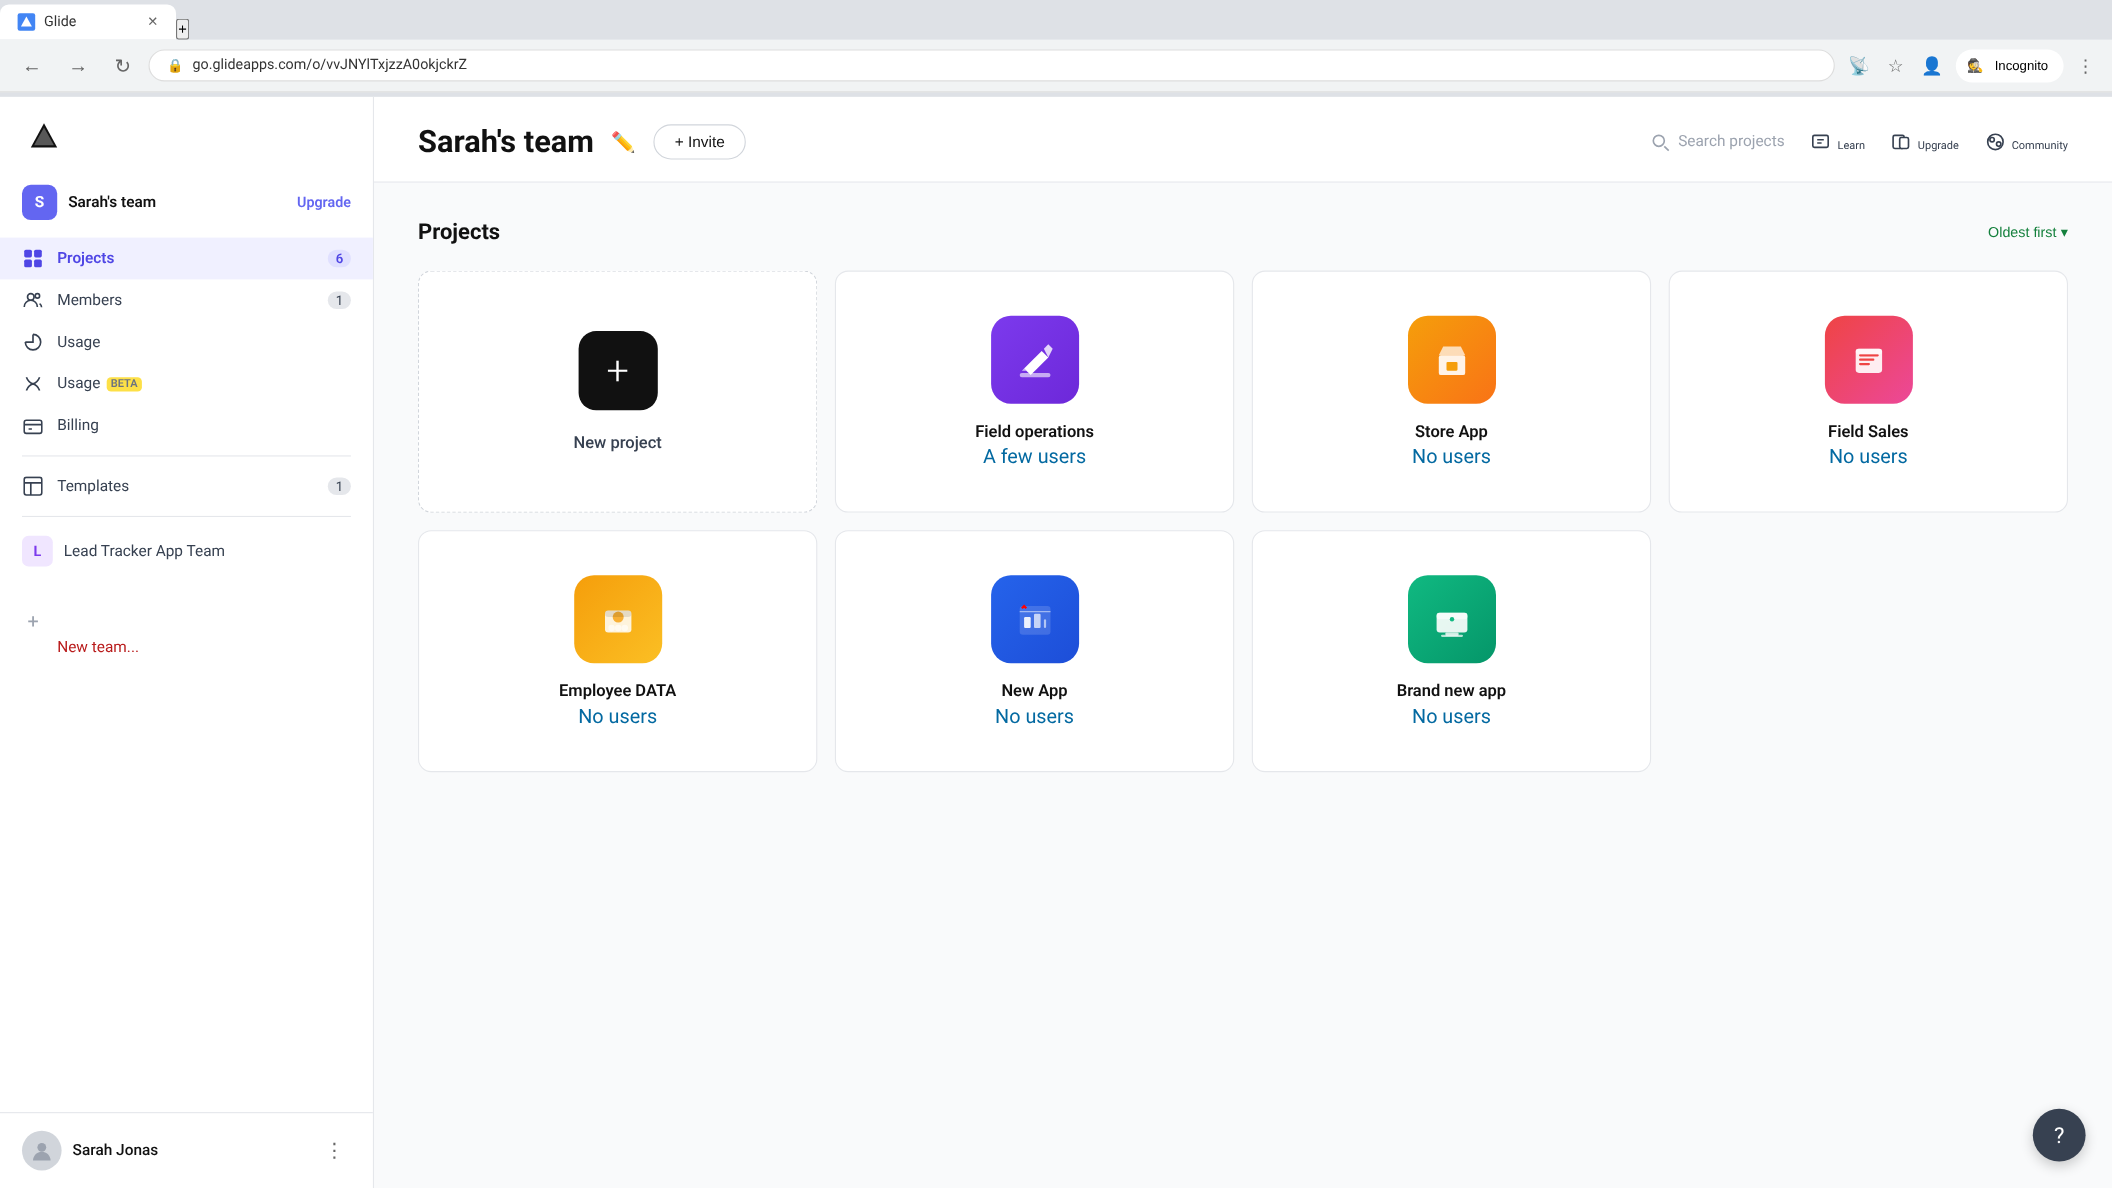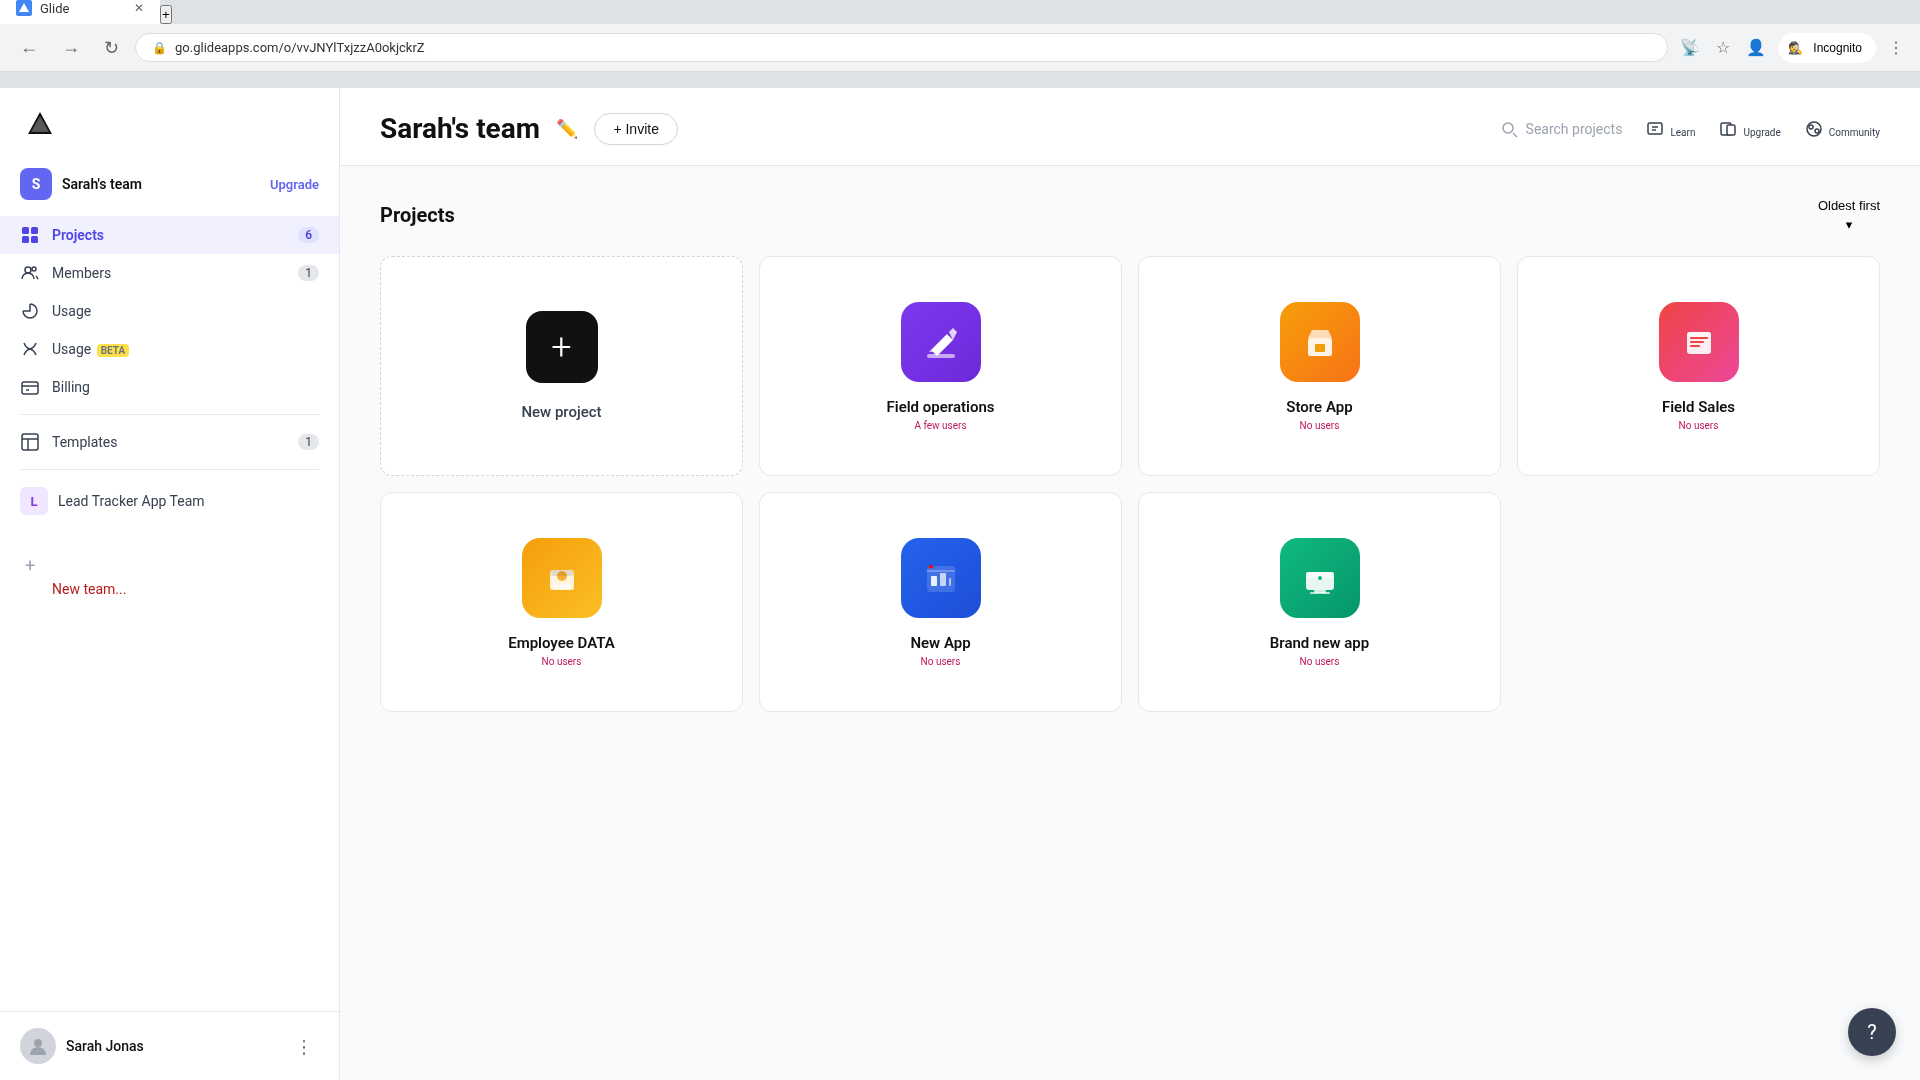--- a/index.html
+++ b/index.html
@@ -1,20 +1,20 @@
 <!DOCTYPE html>
 <html><head>
   <meta charset="utf-8">
   <style>
     * { box-sizing: border-box; margin: 0; padding: 0; }
     body { font-family: -apple-system, BlinkMacSystemFont, 'Segoe UI', Roboto, sans-serif; background: #f5f5f5; display: flex; flex-direction: column; height: 100vh; overflow: hidden; }
 
     
     .browser-chrome { background: #dee1e6; height: 88px; flex-shrink: 0; }
-    .browser-tabs { display: flex; align-items: flex-end; padding: 8px 0 0 0; height: 24px; }
+    .browser-tabs { display: flex; align-items: flex-end; padding: 8px 0 0 0; height: 36px; }
     .browser-tab { background: #fff; border-radius: 8px 8px 0 0; padding: 0 16px; height: 32px; display: flex; align-items: center; gap: 8px; font-size: 13px; color: #333; min-width: 160px; }
     .browser-tab .tab-favicon { width: 16px; height: 16px; background: #4285f4; border-radius: 2px; display: flex; align-items: center; justify-content: center; }
     .browser-tab .tab-close { margin-left: auto; cursor: pointer; color: #666; font-size: 12px; }
     .browser-toolbar { background: #f1f3f4; height: 48px; display: flex; align-items: center; padding: 0 12px; gap: 8px; border-bottom: 1px solid #ddd; }
     .nav-btn { background: none; border: none; cursor: pointer; color: #666; font-size: 18px; padding: 4px 8px; border-radius: 4px; }
     .address-bar { flex: 1; background: #fff; border: 1px solid #ddd; border-radius: 20px; padding: 6px 16px; font-size: 13px; color: #333; display: flex; align-items: center; gap: 8px; }
     .address-bar .lock-icon { color: #555; font-size: 12px; }
     .toolbar-right { display: flex; align-items: center; gap: 8px; color: #666; font-size: 16px; }
     .toolbar-right span { cursor: pointer; padding: 4px; border-radius: 4px; }
     .incognito-btn { background: #fff; border: none; border-radius: 16px; padding: 4px 10px; font-size: 12px; cursor: pointer; display: flex; align-items: center; gap: 6px; }
@@ -53,32 +53,32 @@
     .invite-btn { background: #fff; border: 1.5px solid #d1d5db; border-radius: 20px; padding: 7px 18px; font-size: 14px; font-weight: 500; cursor: pointer; display: flex; align-items: center; gap: 6px; color: #111; }
     .header-right { margin-left: auto; display: flex; align-items: center; gap: 24px; }
     .header-action { display: flex; align-items: flex-end; gap: 6px; color: #374151; font-size: 10px; cursor: pointer; }
     .header-action svg { width: 18px; height: 18px; }
     .search-bar { display: flex; align-items: center; gap: 8px; color: #9ca3af; font-size: 14px; cursor: pointer; }
 
     
     .projects-section { padding: 32px 40px; }
     .projects-header { display: flex; align-items: center; margin-bottom: 24px; }
     .projects-title { font-size: 20px; font-weight: 700; color: #111; }
-    .sort-btn { margin-left: auto; display: flex; align-items: center; gap: 4px; font-size: 13px; color: #000000; cursor: pointer; background: none; border: none; flex-direction: column; }
+    .sort-btn { margin-left: auto; display: flex; align-items: center; gap: 4px; font-size: 13px; color: #15803d; cursor: pointer; background: none; border: none; }
 
     
     .projects-grid { display: grid; grid-template-columns: repeat(4, 1fr); gap: 16px; }
     .project-card { background: #fff; border-radius: 12px; border: 1px solid #e5e7eb; padding: 32px 24px; display: flex; flex-direction: column; align-items: center; justify-content: center; cursor: pointer; min-height: 220px; transition: box-shadow 0.15s; }
     .project-card.new-project { border: 1.5px dashed #d1d5db; }
     .new-project-icon { width: 72px; height: 72px; background: #111; border-radius: 16px; display: flex; align-items: center; justify-content: center; margin-bottom: 20px; }
     .new-project-icon span { color: #fff; font-size: 36px; font-weight: 300; }
     .new-project-label { font-size: 15px; color: #374151; font-weight: 500; }
     .project-app-icon { width: 80px; height: 80px; border-radius: 18px; margin-bottom: 16px; display: flex; align-items: center; justify-content: center; font-size: 36px; flex-shrink: 0; }
     .project-name { font-size: 15px; font-weight: 600; color: #111; text-align: center; margin-bottom: 4px; }
-    .project-users { font-size: 10px; color: #be185d; text-align: center; }
+    .project-users { font-size: 18px; color: #0369a1; text-align: center; }
 
     
     .icon-field-ops { background: linear-gradient(135deg, #7c3aed, #6d28d9); }
     .icon-store { background: linear-gradient(135deg, #f59e0b, #f97316); }
     .icon-field-sales { background: linear-gradient(135deg, #ef4444, #ec4899); }
     .icon-employee { background: linear-gradient(135deg, #f59e0b, #fbbf24); }
     .icon-new-app { background: linear-gradient(135deg, #2563eb, #1d4ed8); }
     .icon-brand-new { background: linear-gradient(135deg, #10b981, #059669); }
 
     

